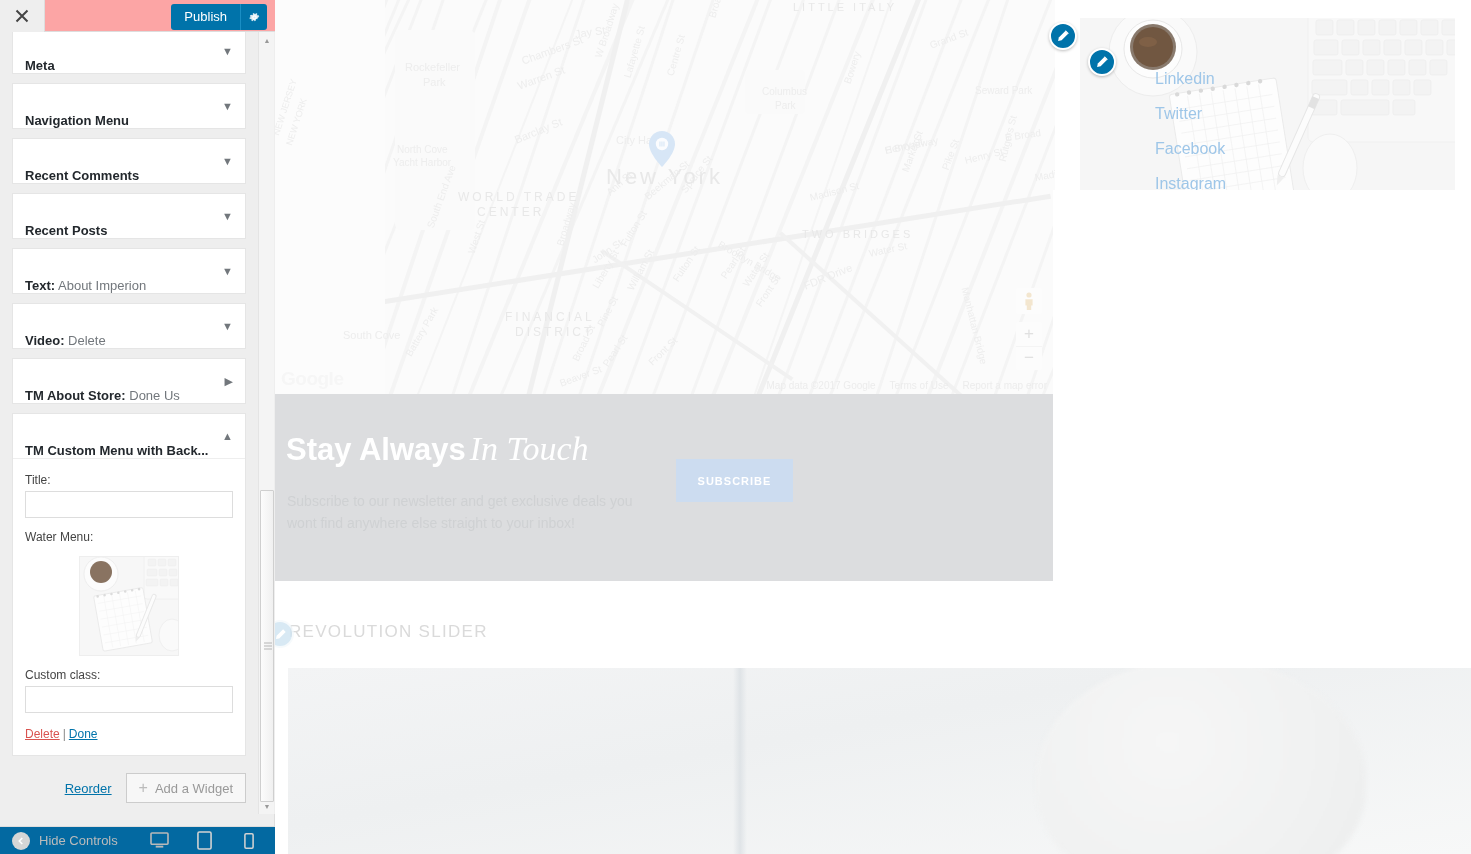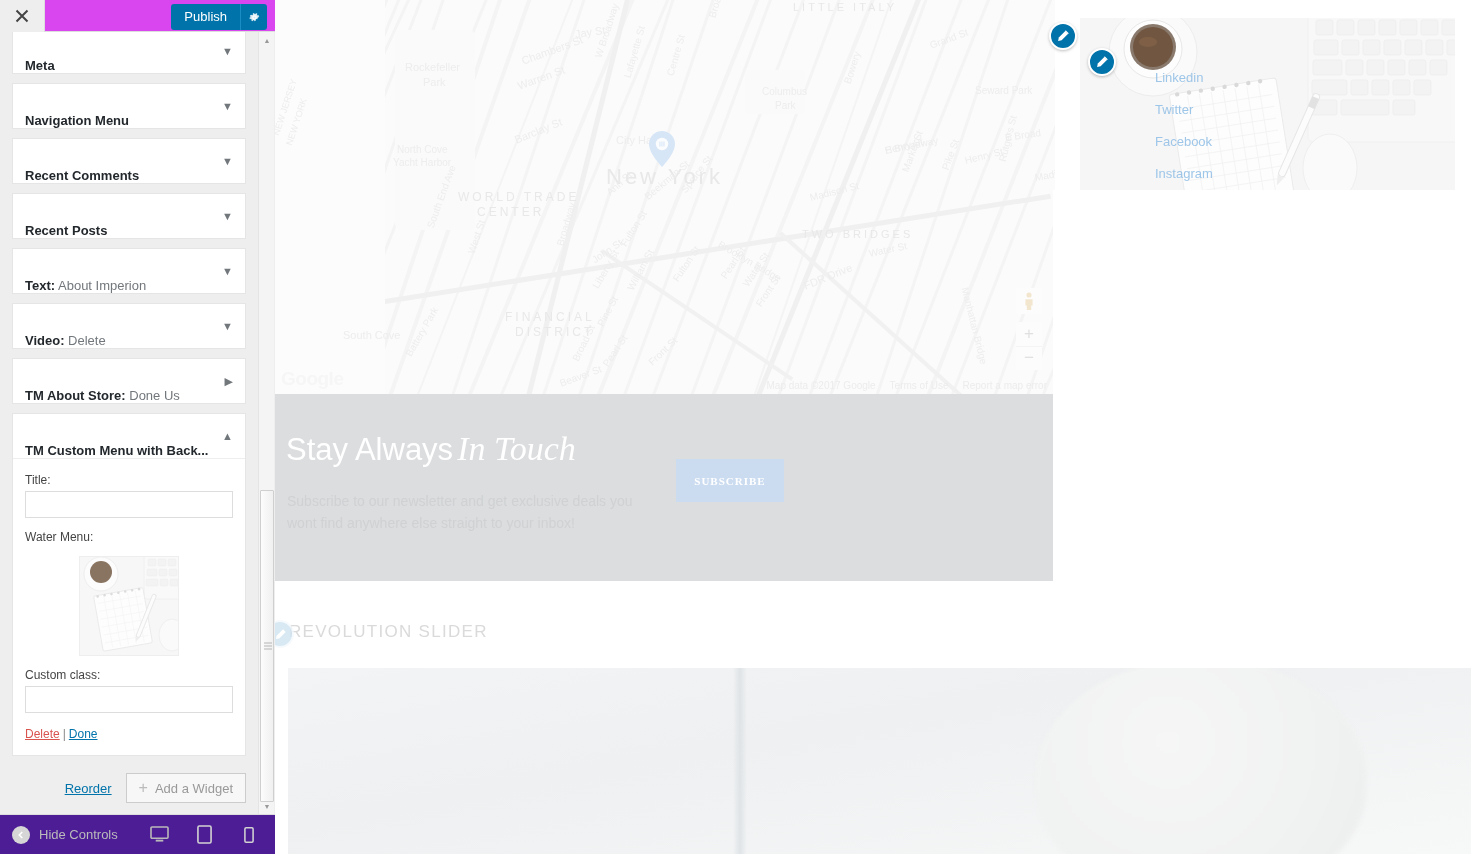--- a/index.html
+++ b/index.html
@@ -19,21 +19,21 @@
     width: 275px; height: 854px;
     background: #eeeeee;
     border-right: 1px solid #ddd;
     z-index: 40;
   }
 
   
   .cz-header {
     position: absolute; left: 0; top: 0;
     width: 275px; height: 32px;
-    background: #d946ef;
+    background: #fca5a5;
     border-bottom: 1px solid #ddd;
   }
   .cz-close {
     position: absolute; left: 0; top: 0;
     width: 45px; height: 32px;
     background: #eeeeee;
     border-right: 1px solid #ddd;
     display: flex; align-items: center; justify-content: center;
     cursor: pointer;
   }
@@ -212,22 +212,22 @@
   .sb-grip {
     position: absolute; left: 3px; top: 50%;
     transform: translateY(-50%);
     width: 8px;
   }
   .sb-grip div { height: 1px; background: #b5b5b5; margin: 2px 0; }
 
   
   .cz-footer {
     position: absolute; left: 0; bottom: 0;
-    width: 275px; height: 40px;
-    background: #4c1d95;
+    width: 275px; height: 28px;
+    background: #0369a1;
     border-top: 1px solid #ddd;
     display: flex; align-items: center;
   }
   .hide-controls {
     display: flex; align-items: center; gap: 9px;
     padding-left: 12px; cursor: pointer;
   }
   .hc-circle {
     width: 18px; height: 18px; border-radius: 50%;
     background: #d6d6d6;
@@ -314,21 +314,21 @@
     width: 375px; height: 172px;
     overflow: hidden;
   }
   .desk-photo { position: absolute; inset: 0; background: #f4f4f4; overflow: hidden; }
   .social-menu {
     position: absolute; left: 35px; top: 36px;
     z-index: 3;
   }
   .social-menu li {
     list-style: none;
-    font-size: 13px;
+    font-size: 16px;
     color: #9ec6e8;
     margin-bottom: 17px;
     cursor: pointer;
   }
   .edit-pencil {
     position: absolute;
     width: 28px; height: 28px;
     border-radius: 50%;
     background: #0073aa;
     border: 2px solid #fff;
@@ -348,21 +348,21 @@
   
   .newsletter {
     position: absolute; left: 0; top: 394px;
     width: 778px; height: 187px;
     background: #dcdddf;
   }
   .nl-head {
     position: absolute; left: 11px; top: 36px;
     font-size: 31px; color: #fff;
   }
-  .nl-head b { font-weight: normal; font-family: "Liberation Sans", sans-serif; }
+  .nl-head b { font-weight: bold; font-family: "Liberation Sans", sans-serif; }
   .nl-head i {
     font-family: "Liberation Serif", serif;
     font-style: italic; font-weight: normal;
     font-size: 34px;
     padding-left: 4px;
   }
   .nl-sub {
     position: absolute; left: 12px; top: 96px;
     width: 370px;
     font-size: 14px; line-height: 1.6;
@@ -377,29 +377,29 @@
     flex: 1;
     background: #fbfbfc;
     border: none;
     font-size: 14px;
     color: #c3c5c7;
     padding-left: 18px;
     font-family: "Liberation Sans", sans-serif;
   }
   .nl-input::placeholder { color: #c9cbcd; }
   .nl-submit {
-    width: 108px;
+    width: 117px;
     background: #ccdcf0;
     border: none;
     color: #fff;
     font-size: 11px;
     font-weight: bold;
     letter-spacing: 1px;
     cursor: pointer;
-    font-family: Liberation Serif, serif;
+    font-family: Liberation Sans, sans-serif;
   }
 
   
   .rev-title {
     position: absolute; left: 14px; top: 622px;
     font-size: 17px;
     letter-spacing: 1.3px;
     color: #dadada;
   }
   .rev-img {

